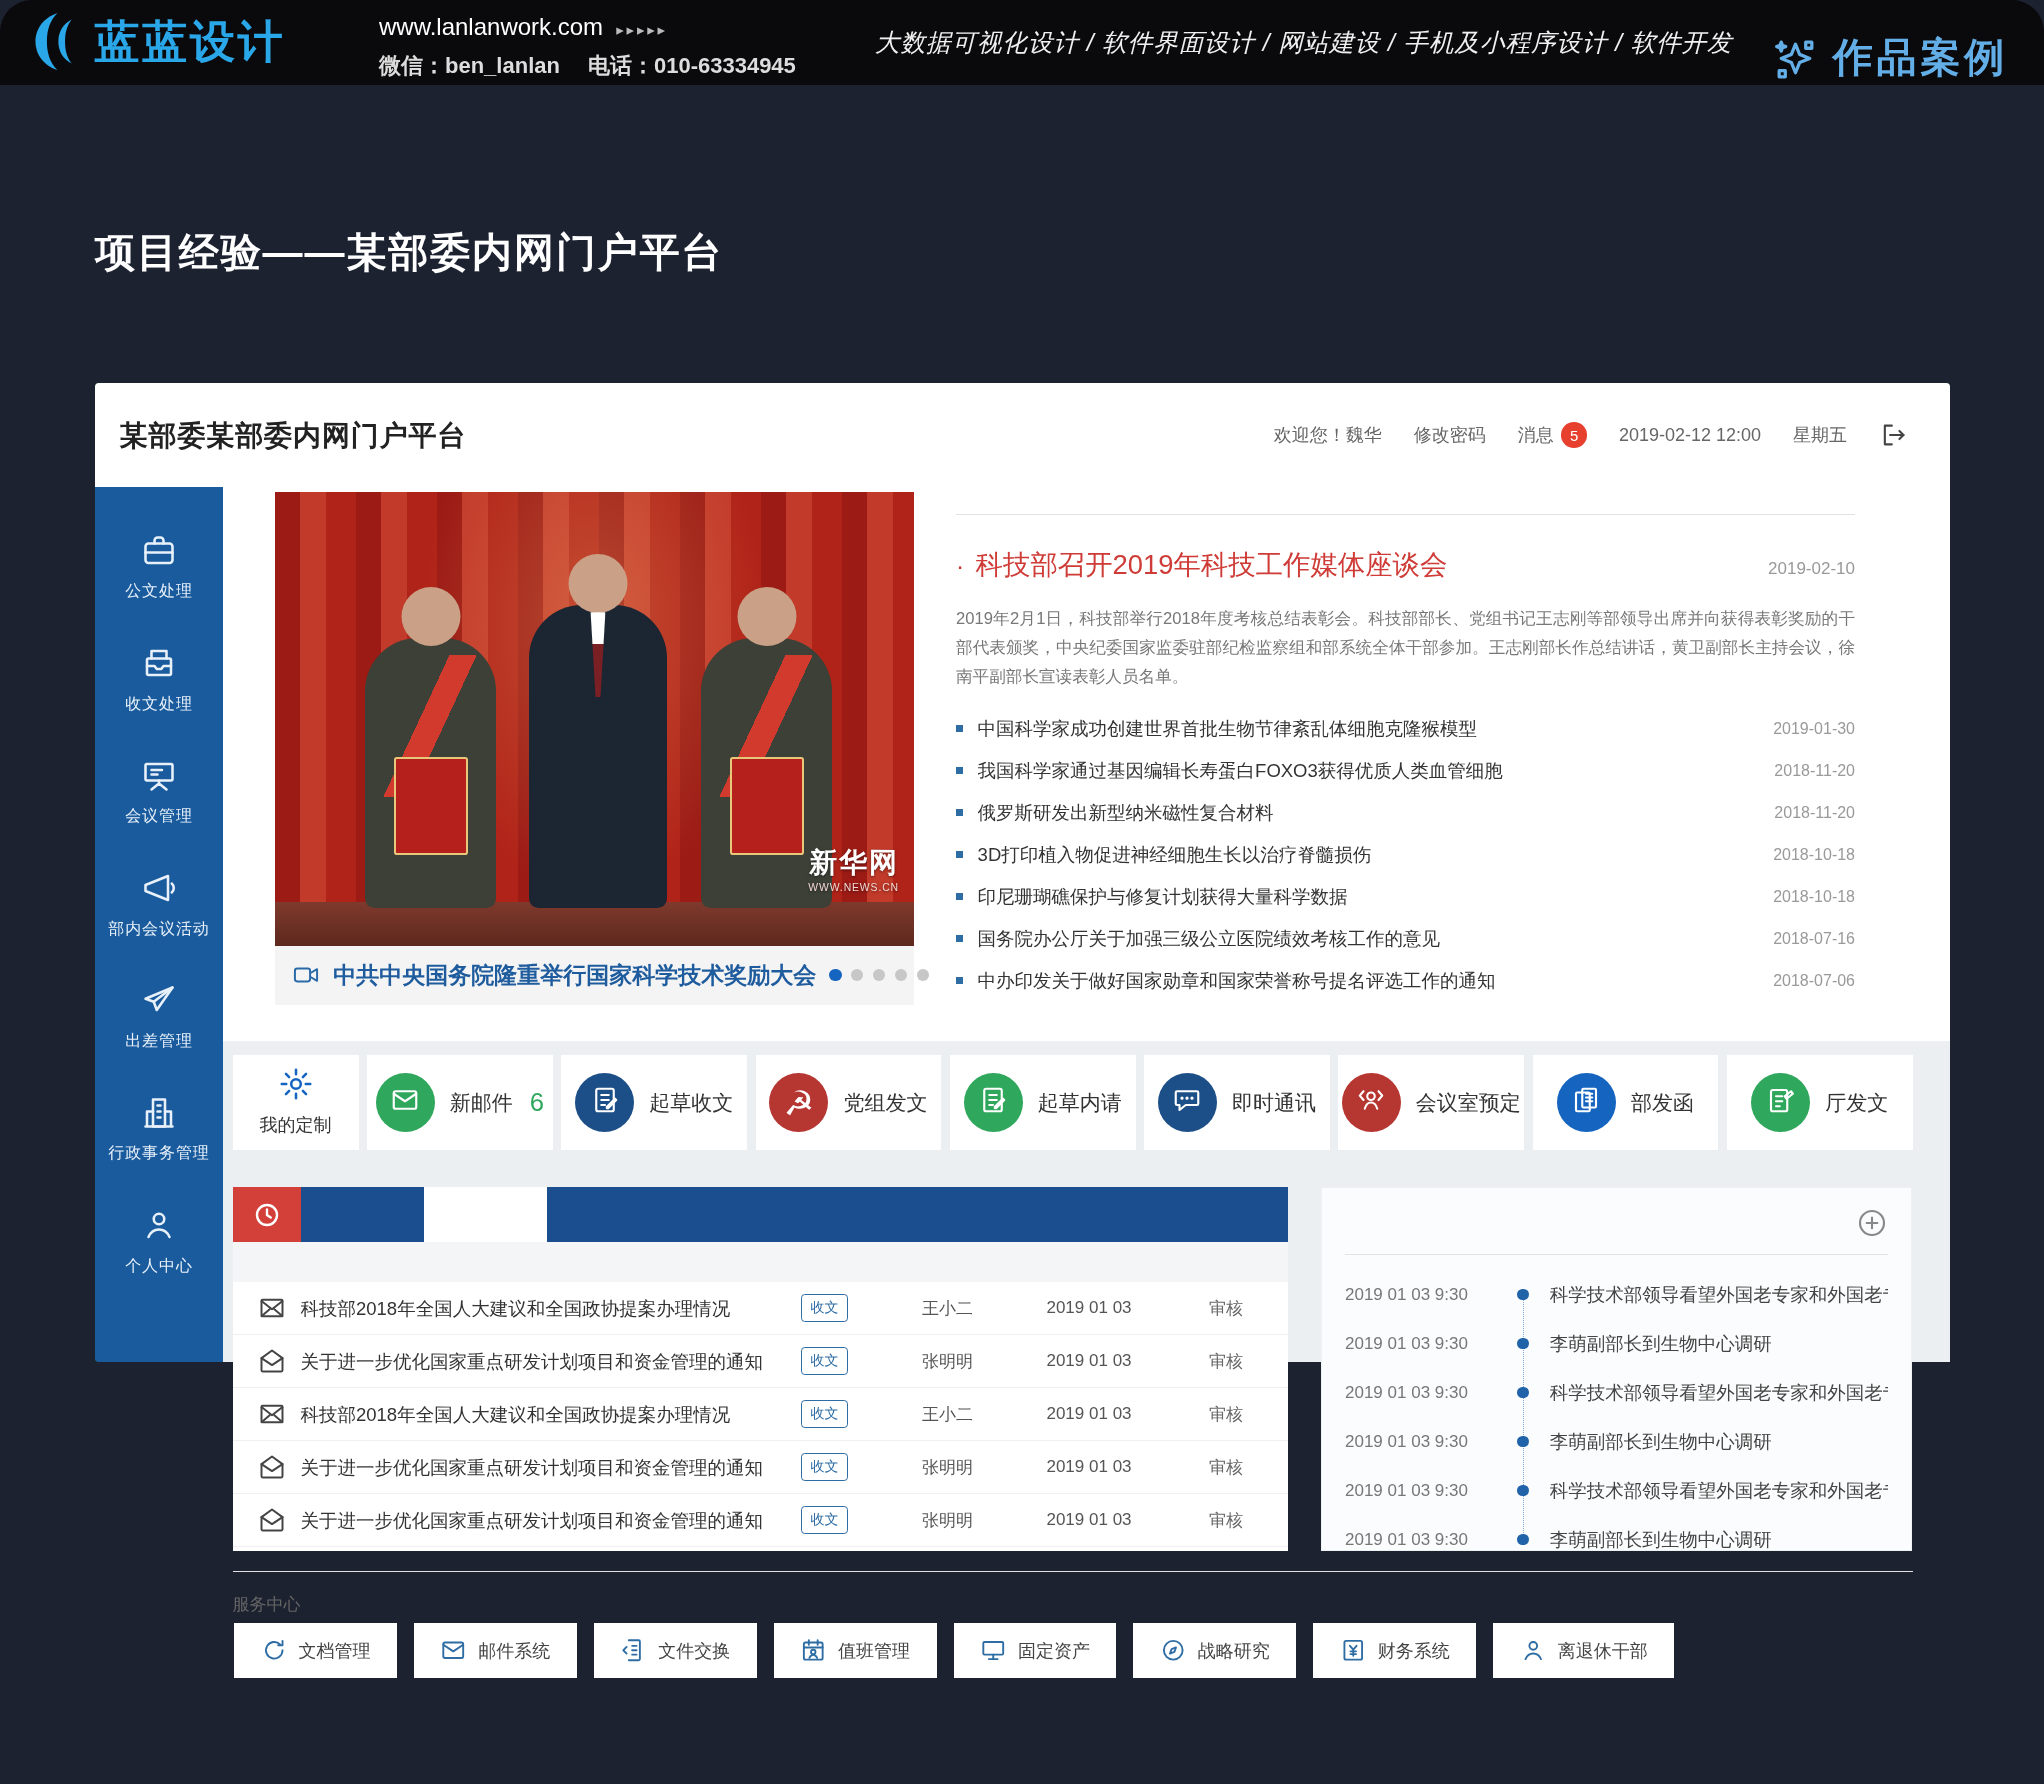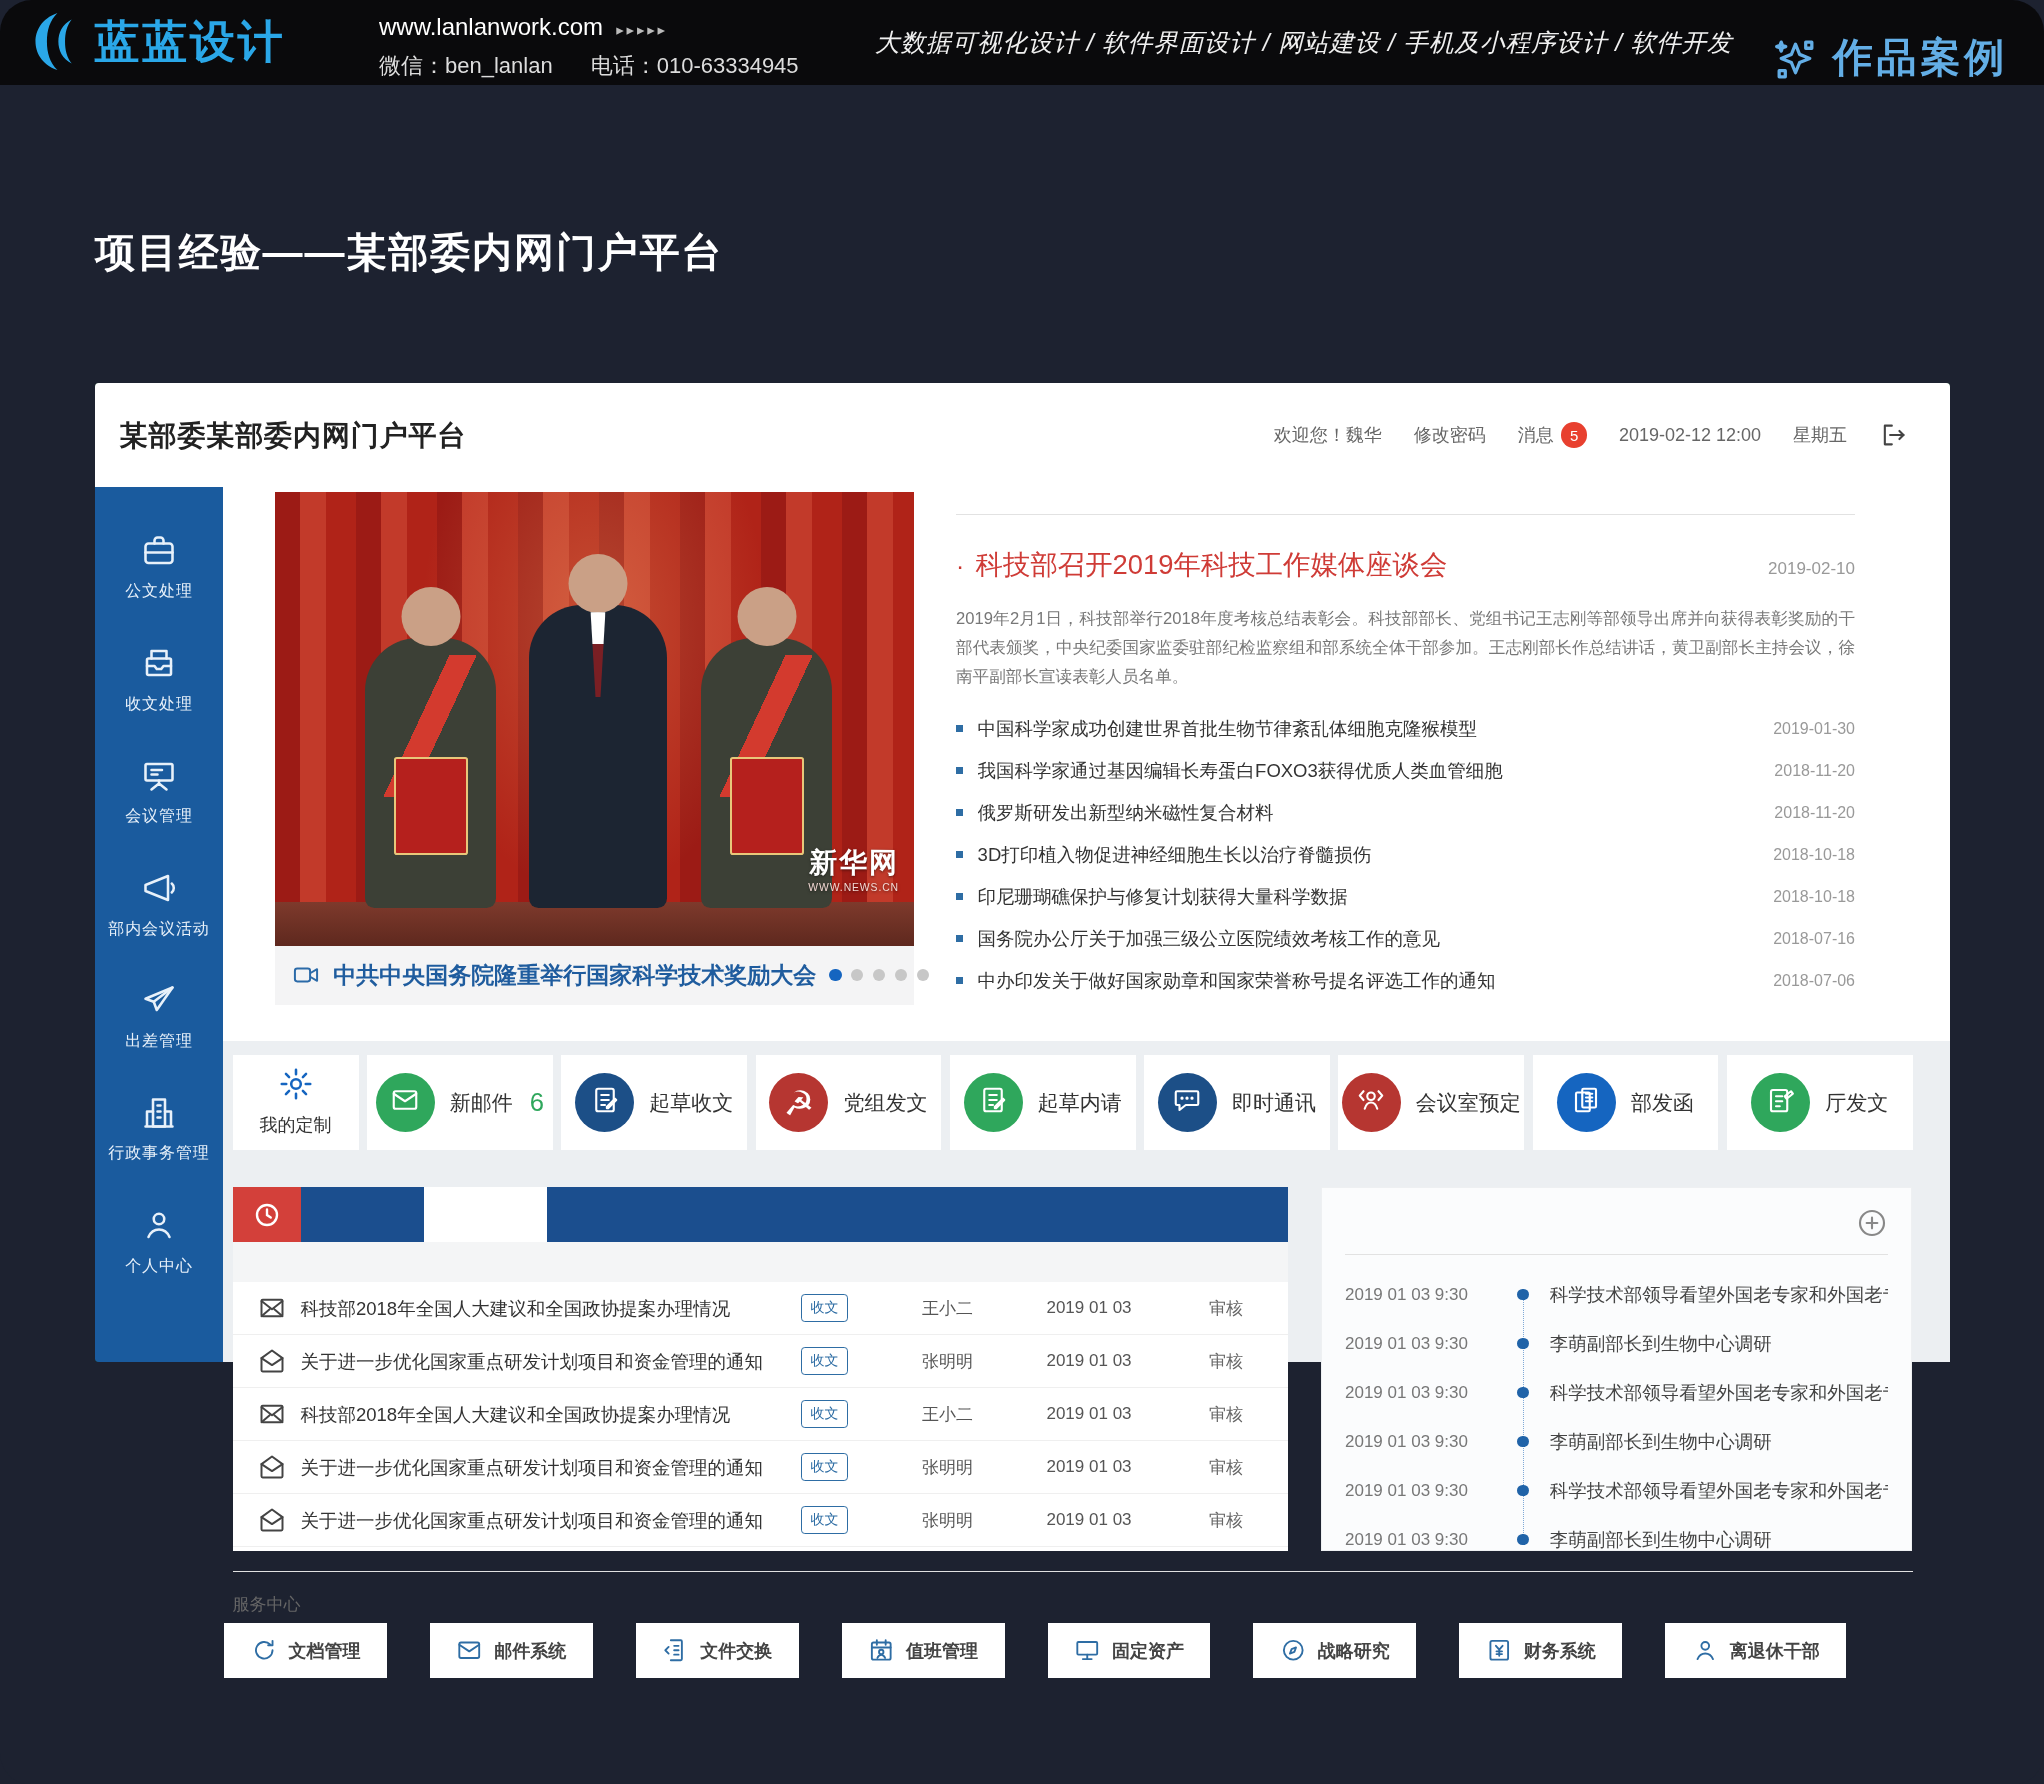--- a/index.html
+++ b/index.html
@@ -13,21 +13,21 @@
 
   
   .site-header{position:absolute;top:0;left:0;width:2044px;height:85px;background:var(--header-black);display:flex;align-items:center;}
   .logo{position:absolute;left:28px;top:11.4px;display:flex;align-items:center;gap:11.4px;}
   .logo-ico{width:55px;height:61px;color:var(--logo-blue);}
   .logo-ico svg{width:100%;height:100%;}
   .logo-text{font-size:45px;font-weight:bold;color:var(--logo-blue);letter-spacing:2.8px;}
   .contact{position:absolute;left:379px;top:13.2px;color:#eee;}
   .contact .l1{font-size:24px;color:#fff;}
   .contact .l1 .arrows{font-size:15px;color:#bbb;margin-left:13.2px;letter-spacing:2.8px;}
-  .contact .l2{font-size:22px;color:#ddd;margin-top:9.5px;display:flex;gap:38px;}
+  .contact .l2{font-size:22px;color:#ddd;margin-top:9.5px;display:flex;gap:28px;font-weight:bold;}
   .services{position:absolute;left:875px;top:0;height:85px;display:flex;align-items:center;font-style:italic;font-size:24.6px;color:#f0f0f0;letter-spacing:0.9px;}
   .portfolio{position:absolute;right:36px;top:0;height:85px;display:flex;align-items:flex-end;gap:13.2px;color:var(--portfolio-blue);}
   .portfolio .spark{width:49px;height:49px;}
   .portfolio .spark svg{width:100%;height:100%;}
   .portfolio .p-label{font-size:40px;font-weight:bold;letter-spacing:3.8px;}
 
   
   .page-title{position:absolute;left:95px;top:225px;font-size:40px;font-weight:bold;color:#fff;letter-spacing:1.9px;}
 
   
@@ -137,21 +137,21 @@
   .sc-line{position:absolute;left:178px;top:26.5px;bottom:24.6px;border-left:1.9px dotted #7fa9d6;}
   .sc-item{display:flex;align-items:center;height:49px;cursor:pointer;}
   .sc-time{width:161px;font-size:17px;color:#777;flex:none;}
   .sc-dot{width:11.4px;height:11.4px;border-radius:50%;background:#2063a8;flex:none;margin-left:11.4px;z-index:1;}
   .sc-text{margin-left:21px;font-size:18.5px;color:#444;white-space:nowrap;overflow:hidden;}
 
   
   .footer-links{position:absolute;top:1084px;left:9.5px;width:1680px;border-top:0.9px solid #e2e2e2;padding-top:21px;display:flex;align-items:center;font-size:17px;color:#555;}
   .f-service{color:#666;margin-right:114px;}
   .f-link{margin-right:42px;cursor:pointer;}
-  .footer-apps{position:absolute;top:1136px;left:1px;width:1680px;display:flex;gap:43px;font-weight:bold;}
+  .footer-apps{position:absolute;top:1136px;left:11px;width:1680px;display:flex;gap:17px;}
   .f-app{height:55px;background:#fff;display:flex;align-items:center;gap:11.4px;padding:0 26.5px;cursor:pointer;}
   .fa-ico{width:26.5px;height:26.5px;color:#2e6da4;font-size:24.6px;line-height:1;display:flex;align-items:center;justify-content:center;}
   .fa-ico svg{width:26.5px;height:26.5px;}
   .f-app span:last-child{font-size:18px;color:#444;white-space:nowrap;}
 </style>
 </head>
 <body>
 
 <div id="stage">
 

